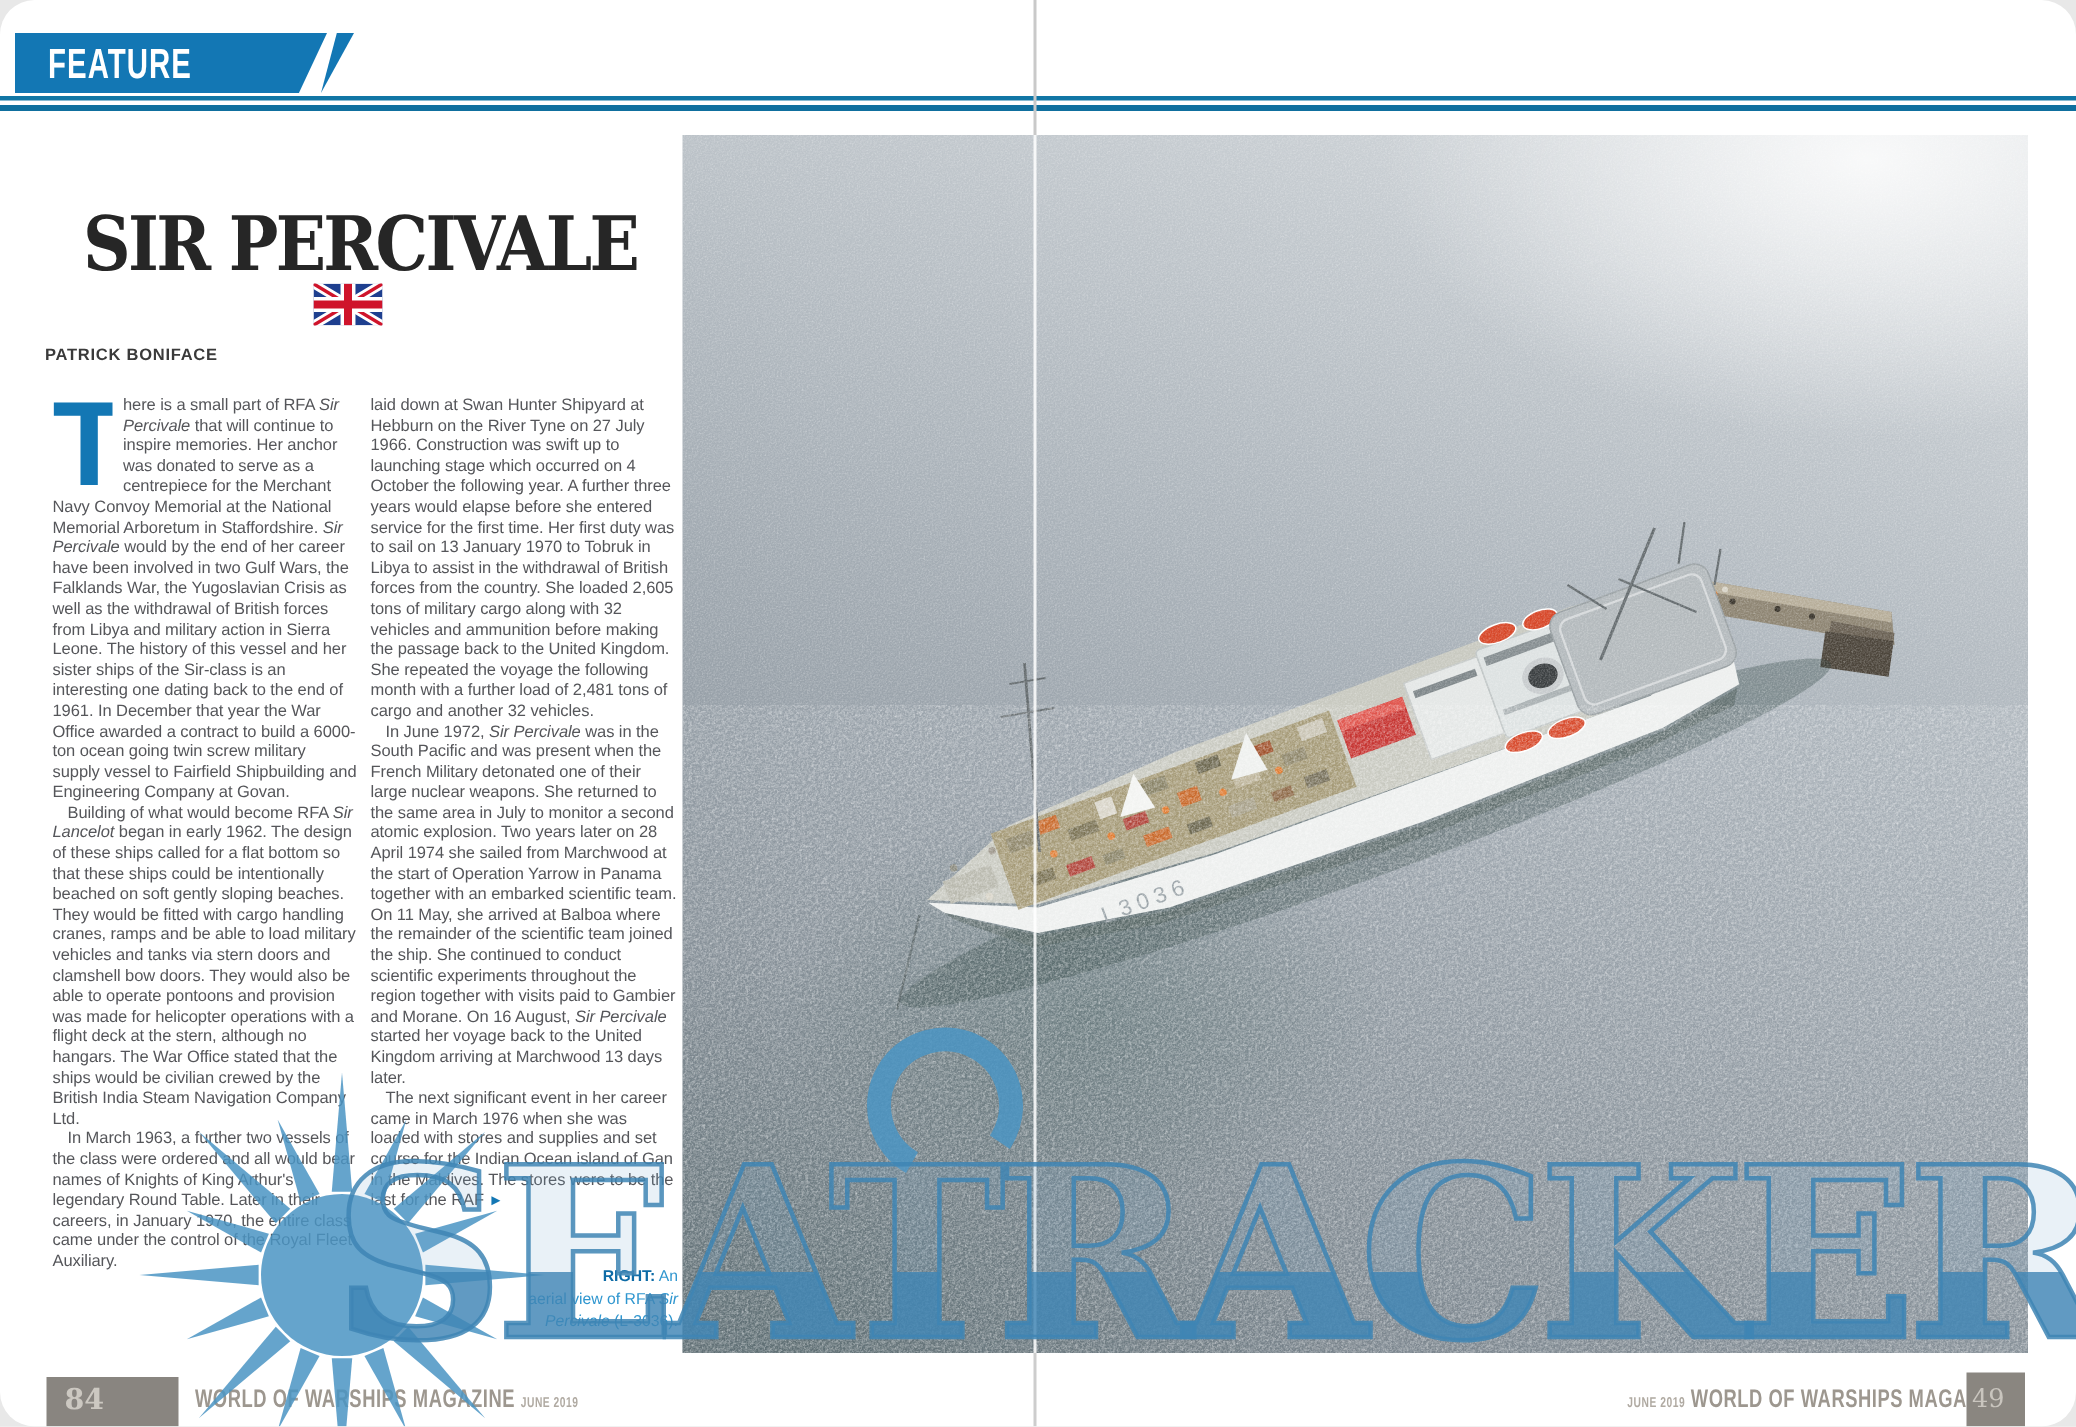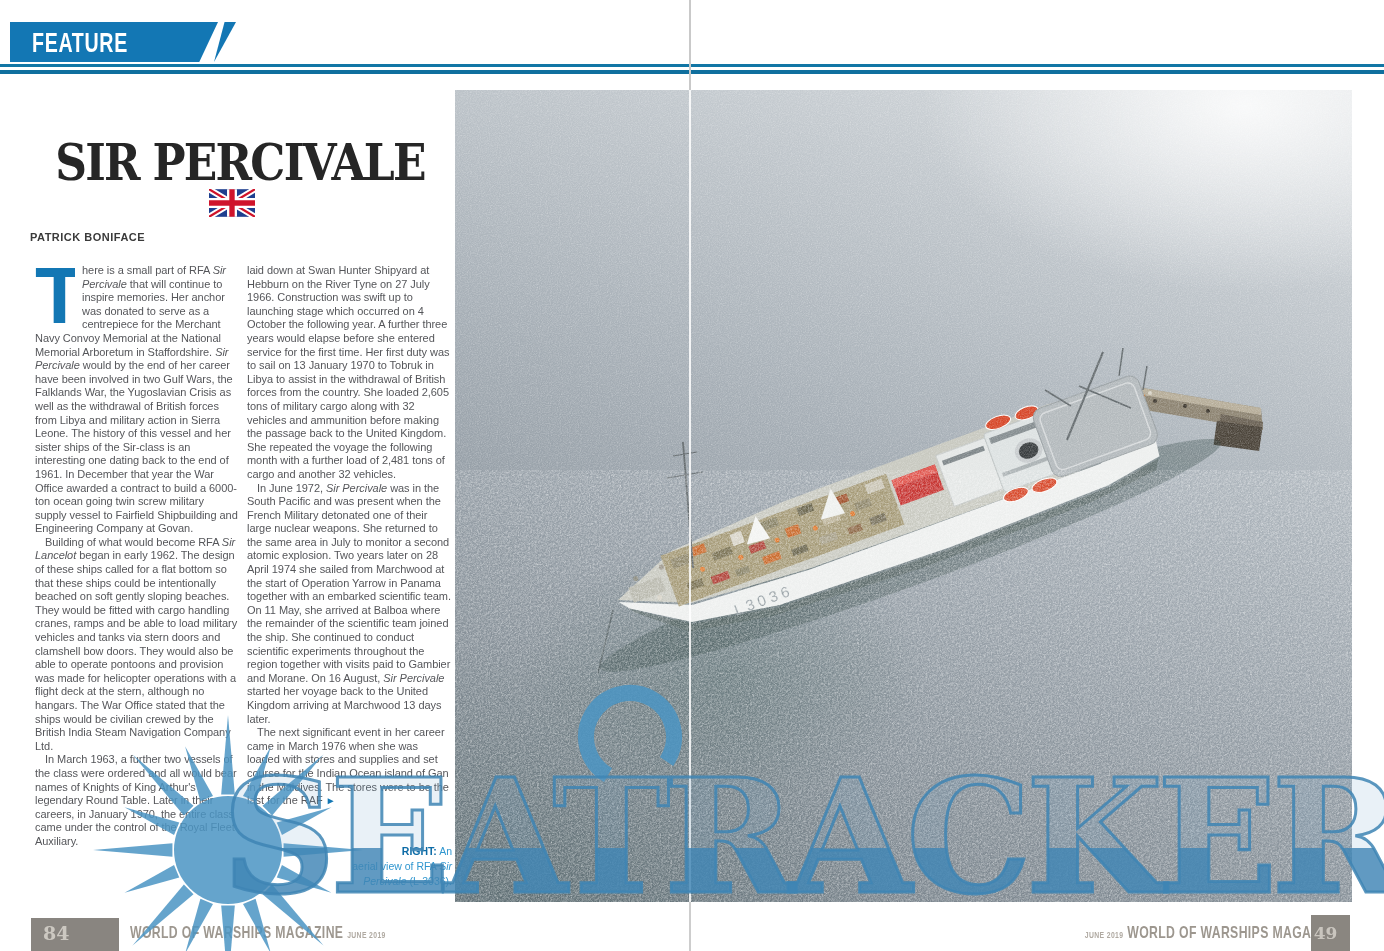--- a/index.html
+++ b/index.html
@@ -1,17 +1,17 @@
 <!DOCTYPE html>
 <html><head>
 <meta charset="utf-8">
 <style>
   html,body{margin:0;padding:0;background:#e8e8e8;}
   #page{position:relative;width:1384px;height:951px;background:#ffffff;overflow:hidden;
-        font-family:"Liberation Sans",sans-serif;}
+        font-family:"Liberation Sans",sans-serif;border-radius:23px;}
   .abs{position:absolute;}
 
   
   #feature-banner{left:10px;top:22px;width:208px;height:40px;background:#1377b4;
       clip-path:polygon(0 0,100% 0,91% 100%,0 100%);}
   #feature-tip{left:214px;top:22px;width:22px;height:40px;background:#1377b4;
       clip-path:polygon(48% 0,100% 0,0 100%);}
   #feature-label{left:32px;top:27px;font-size:28px;font-weight:bold;color:#fff;
       letter-spacing:1px;transform:scaleX(.70);transform-origin:left center;white-space:nowrap;}
   #rule-thin{left:0;top:64px;width:1384px;height:3px;background:#1176a5;}
@@ -60,21 +60,21 @@
   #pagebox-left{left:31px;top:918px;width:88px;height:33px;background:#898580;}
   #pagenum-left{left:43px;top:922px;font-size:19px;font-weight:bold;color:#ccc8c1;
       font-family:"DejaVu Serif",serif;}
   #footer-left-text{left:130px;top:923px;white-space:nowrap;transform:scaleX(.72);
       transform-origin:left center;color:#9d978f;font-weight:bold;font-size:17px;letter-spacing:.5px;}
   #footer-left-text .issue, #footer-right-text .issue{font-size:9.5px;color:#b0aaa2;font-weight:bold;}
   #footer-right-text{left:1000px;top:923px;width:303px;text-align:right;white-space:nowrap;
       transform:scaleX(.72);transform-origin:right center;color:#9d978f;font-weight:bold;
       font-size:17px;letter-spacing:.5px;}
   #pagebox-right{left:1311px;top:915px;width:39px;height:36px;background:#8a8680;}
-  #pagenum-right{left:1311px;top:923px;width:29px;text-align:center;font-size:17px;font-weight:bold;
+  #pagenum-right{left:1311px;top:923px;width:29px;text-align:center;font-size:17px;font-weight:normal;
       color:#c9c5be;font-family:"DejaVu Serif",serif;}
 
   
   #wm-decor{left:0;top:0;pointer-events:none;}
   .wm-text{left:222px;top:758px;font-family:"DejaVu Serif",serif;font-weight:bold;font-size:158px;
       line-height:158px;letter-spacing:-6px;white-space:nowrap;pointer-events:none;}
   #wm-outline{color:rgba(120,170,205,.16);-webkit-text-stroke:3px rgba(62,133,180,.85);}
   #wm-solid{color:rgba(62,133,180,.80);clip-path:inset(90px 0 0 0);}
 </style>
 </head>

